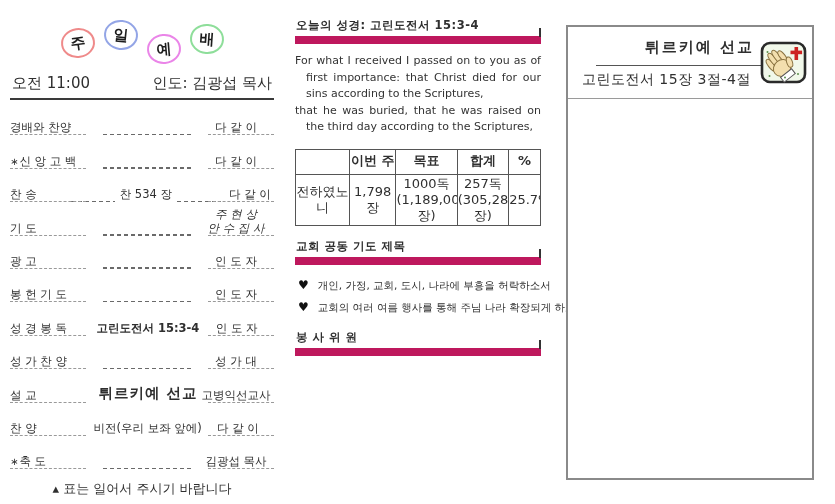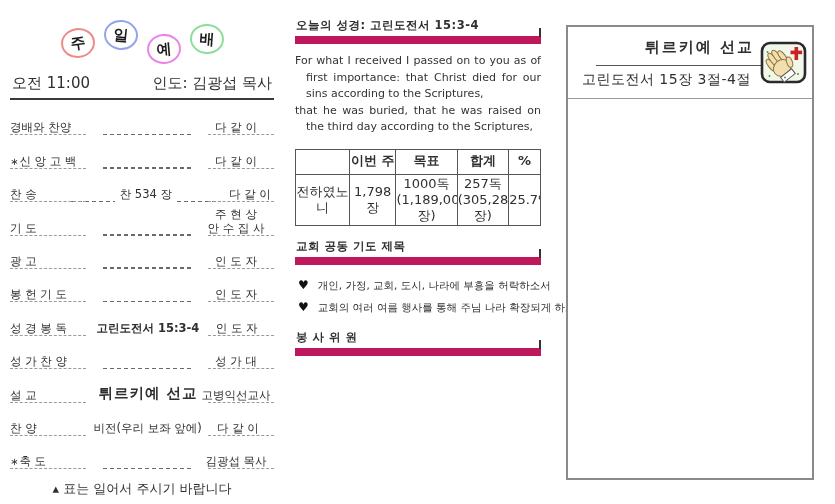--- a/index.html
+++ b/index.html
@@ -21,21 +21,21 @@
 
   .srow{position:relative;display:flex;align-items:flex-end;height:33.4px;}
   .srow::before{content:"";position:absolute;left:0;bottom:0;width:76px;border-bottom:1.2px dashed #9a9a9a;}
   .srow::after{content:"";position:absolute;right:0;bottom:0;width:66px;border-bottom:1.2px dashed #9a9a9a;}
   .slabel{width:88px;font-size:11.5px;white-space:nowrap;display:flex;align-items:center;}
   .sstar{font-size:10px;margin-right:1px;}
   .sleader{flex:1;height:1.6px;margin:0 5px;
            background:repeating-linear-gradient(90deg,#6a6a6a 0,#6a6a6a 4px,transparent 4px,transparent 7px);}
   .sleader.short{flex:0 0 44px;}
   .svalue{width:76px;text-align:center;font-size:11.5px;white-space:nowrap;}
-  .svalue.two{line-height:1.25;}
+  .svalue.two{line-height:1.25;font-style:italic;}
   .scenter{flex:1;text-align:center;font-size:11.5px;white-space:nowrap;}
   .scenter.bold{font-weight:bold;}
   .scenter.sermon{font-weight:bold;font-size:14.5px;letter-spacing:1px;}
   .footnote{text-align:center;font-size:13px;margin-top:11px;}
 
   
   .col-mid{position:absolute;left:295px;top:0;width:246px;}
   .sec-h{position:relative;font-weight:bold;font-size:11.5px;padding:0 0 3px 1px;
          border-bottom:8px solid #be185d;letter-spacing:.5px;}
   .sec-h .tick{position:absolute;right:0;bottom:-1px;width:2px;height:9px;background:#333;}

